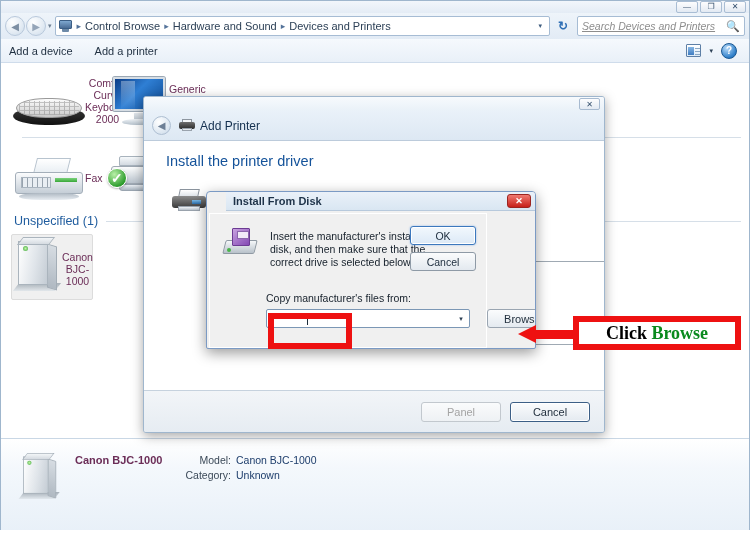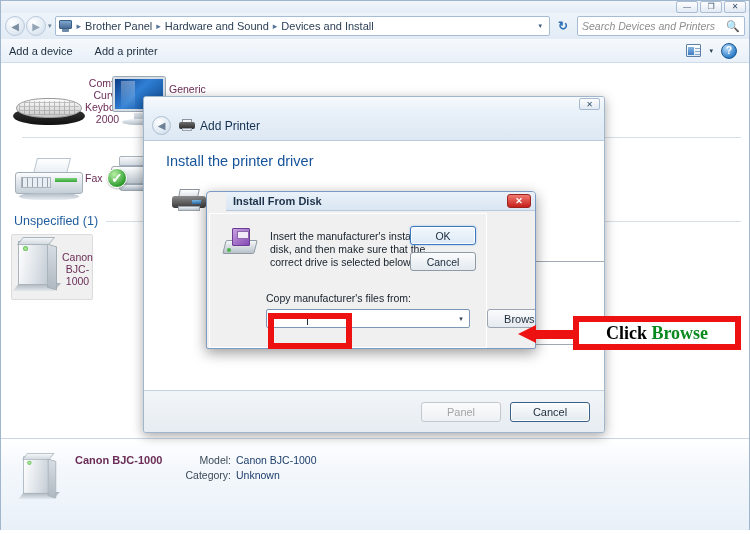--- a/index.html
+++ b/index.html
@@ -81,21 +81,21 @@
   .refreshbtn {
     width:22px; height:20px; display:flex; align-items:center; justify-content:center;
     color:#2f6fb5; font-size:12px; font-weight:bold;
     margin-left:2px;
   }
   .searchbox {
     width:168px; height:20px; background:#ffffff;
     border:1px solid #a6bcd4; border-radius:2px;
     display:flex; align-items:center; padding:0 4px; margin-left:3px;
   }
-  .searchbox .ph { flex:1; color:#8d8d8d; font-style:italic; font-size:10.5px; }
+  .searchbox .ph { flex:1; color:#8d8d8d; font-style:italic; font-size:10.5px;text-decoration:underline; }
   .searchbox .mag { color:#3a62a0; font-size:11px; }
 
   
   .cmdbar {
     position:absolute; left:0; top:38px; width:748px; height:24px;
     background:linear-gradient(#f5f9fd,#e9f0f8);
     border-bottom:1px solid #cfdceb;
     display:flex; align-items:center; padding:0 8px;
   }
   .cmdlink {
@@ -542,25 +542,25 @@
     <div class="navbtn">◀</div>
     <div class="navbtn fwd">▶</div>
     <div class="navdrop">▾</div>
 
     <div class="addrbox">
       <div class="addr-icon">
         <div class="mon"></div>
           <div class="base"></div>
       </div>
       <span class="crumb-sep">▸</span>
-      <span class="crumb">Brother Panel</span>
+      <span class="crumb">Control Browse</span>
       <span class="crumb-sep">▸</span>
       <span class="crumb">Hardware and Sound</span>
       <span class="crumb-sep">▸</span>
-      <span class="crumb">Devices and Install</span>
+      <span class="crumb">Devices and Printers</span>
       <span class="addrdrop">▾</span>
     </div>
 
     <div class="refreshbtn">↻</div>
 
     <div class="searchbox">
       <span class="ph">Search Devices and Printers</span>
       <span class="mag">🔍</span>
     </div>
   </div>

